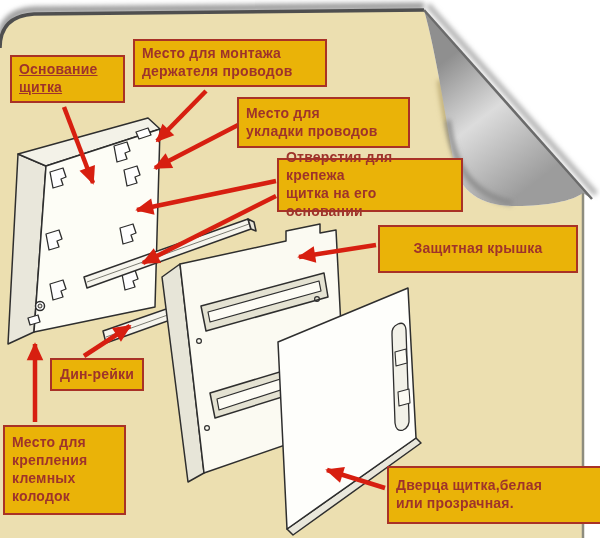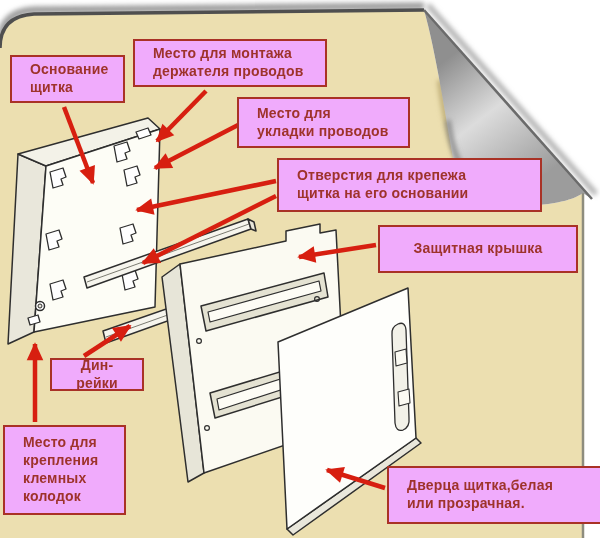--- a/index.html
+++ b/index.html
@@ -4,30 +4,30 @@
 <style>
   html,body{margin:0;padding:0;}
   body{
     width:600px;height:538px;position:relative;overflow:hidden;
     background:#ffffff;
     font-family:"Liberation Sans","DejaVu Sans",sans-serif;
   }
   #scene{position:absolute;left:0;top:0;}
   .lbl{
     position:absolute;box-sizing:border-box;
-    background:#f0abfc;border:2px solid #a93226;color:#9e332b;
+    background:#eab308;border:2px solid #a93226;color:#9e332b;
     font-weight:bold;font-size:14px;line-height:1.28;letter-spacing:.2px;
     white-space:pre-line;display:flex;align-items:center;
-    padding:2px 18px;z-index:5;
+    padding:2px 7px;z-index:5;
   }
   .lbl.center{justify-content:center;text-align:center;}
-  #lbl-1{left:10px;top:55px;width:115px;height:48px;}
+  #lbl-1{left:10px;top:55px;width:115px;height:48px;text-decoration:underline;}
   #lbl-2{left:133px;top:39px;width:194px;height:48px;}
   #lbl-3{left:237px;top:97px;width:173px;height:51px;}
-  #lbl-4{left:277px;top:158px;width:265px;height:54px;}
+  #lbl-4{left:277px;top:158px;width:186px;height:54px;}
   #lbl-5{left:378px;top:225px;width:200px;height:48px;}
   #lbl-6{left:50px;top:358px;width:94px;height:33px;}
   #lbl-7{left:3px;top:425px;width:123px;height:90px;}
   #lbl-8{left:387px;top:466px;width:237px;height:58px;}
 </style>
 </head>
 <body>
 
 <svg id="scene" width="600" height="538" viewBox="0 0 600 538">
   <defs>

